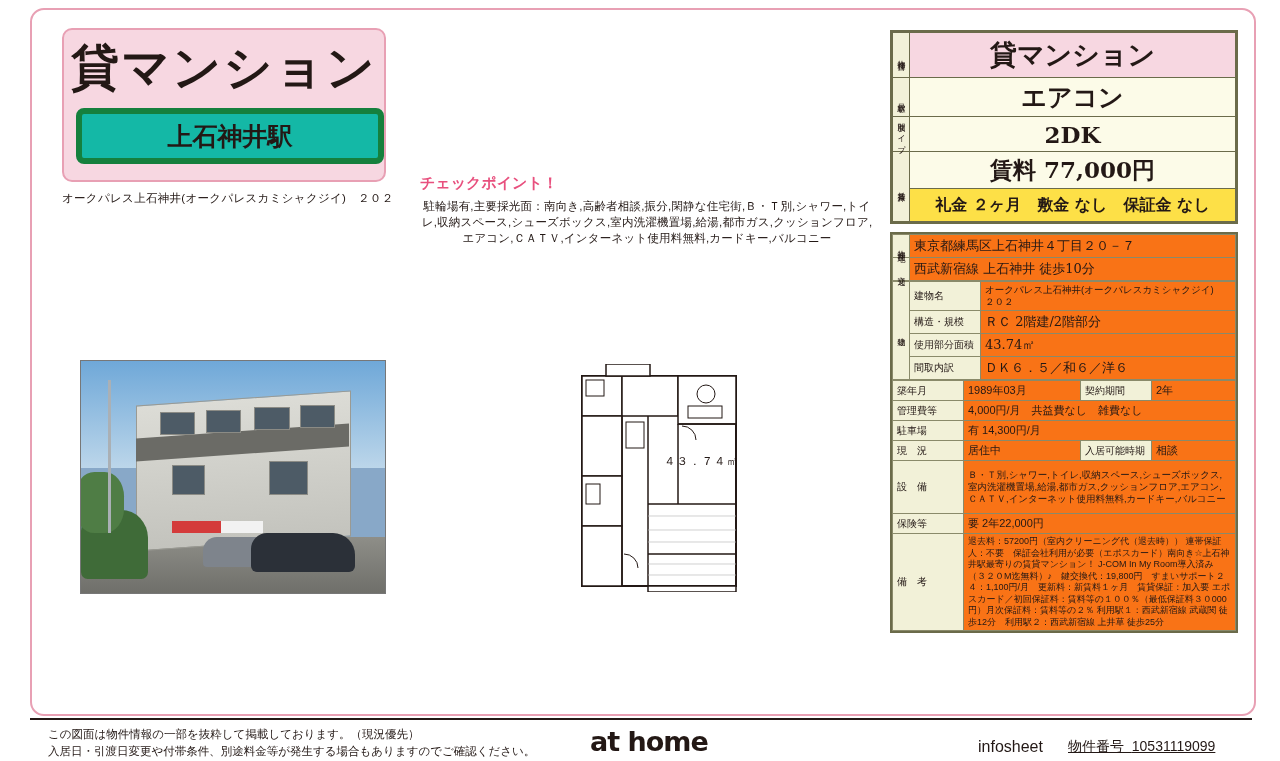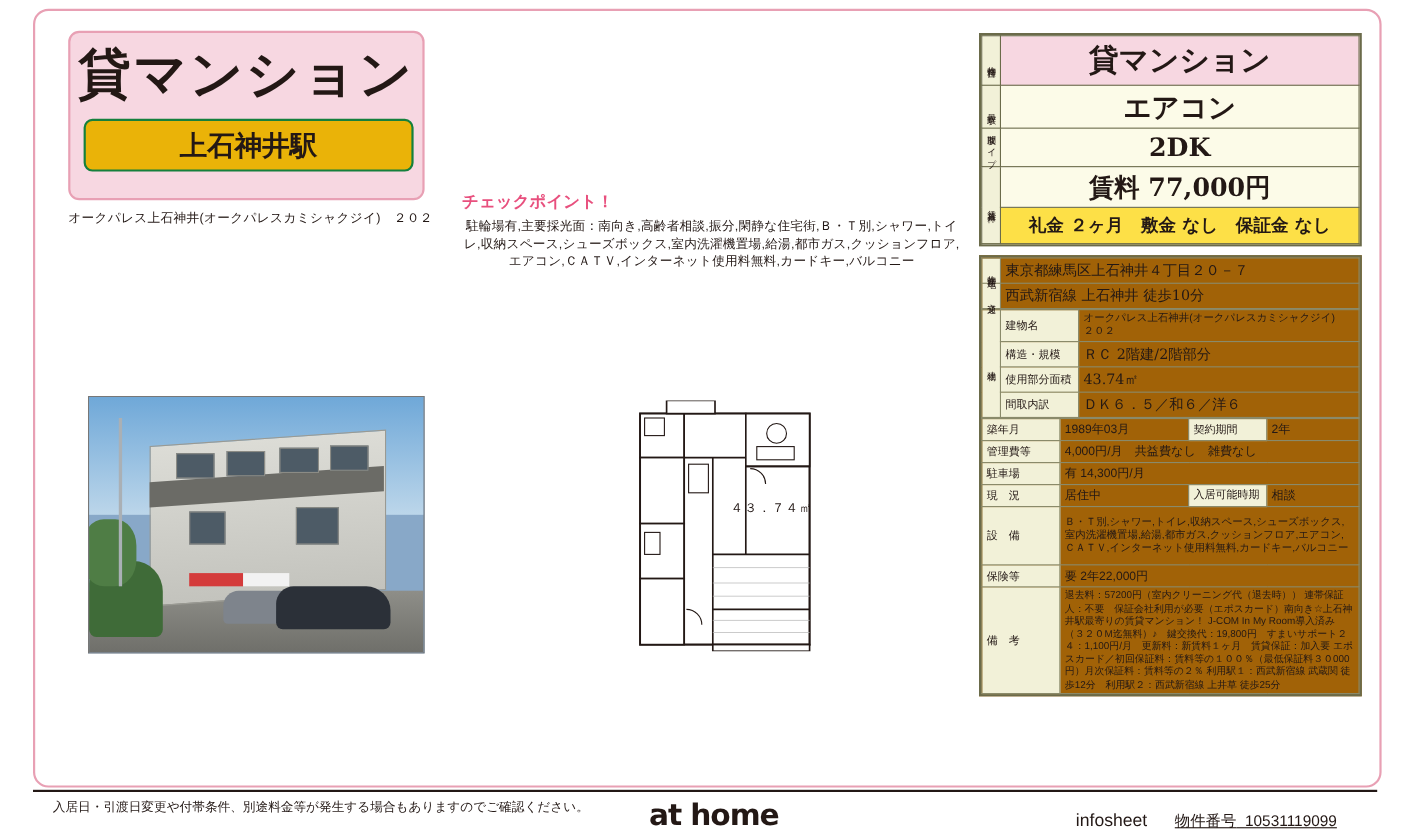--- a/index.html
+++ b/index.html
@@ -24,21 +24,21 @@
     position:absolute;left:62px;top:28px;width:320px;height:150px;
     background:#f7d7e1;border:2px solid #e8a0b4;border-radius:10px;
   }
   .title-main{
     position:absolute;left:0;top:6px;width:320px;text-align:center;
     font-family:"DejaVu Serif","Liberation Serif",serif;
     font-size:48px;font-weight:bold;letter-spacing:2px;color:#231815;
   }
   .station-box{
     position:absolute;left:12px;top:78px;width:296px;height:44px;
-    background:#eab308;border:2px solid #15803d;border-radius:8px;
+    background:#14b8a6;border:6px solid #15803d;border-radius:8px;
   }
   .station-text{
     position:absolute;left:0;top:6px;width:296px;text-align:center;
     font-family:"DejaVu Serif","Liberation Serif",serif;
     font-size:25px;font-weight:bold;color:#231815;
   }
   .bldg-name{
     position:absolute;left:62px;top:191px;width:360px;
     font-size:11.5px;color:#231815;letter-spacing:0.3px;
   }
@@ -121,21 +121,21 @@
   .cell-yellow2{background:#fcfbe8;text-align:center;
     font-family:"DejaVu Serif","Liberation Serif",serif;
     font-size:23px;font-weight:bold;height:34px;}
   .cell-rent{background:#fcfbe8;text-align:center;
     font-family:"DejaVu Serif","Liberation Serif",serif;
     font-size:23px;font-weight:bold;height:36px;}
   .cell-cond{background:#fde047;text-align:center;
     font-family:"DejaVu Serif","Liberation Serif",serif;
     font-size:16px;font-weight:bold;height:32px;}
 
-  .detail{margin-top:8px;border:2px solid #6b6b4a;background:#a16207;}
+  .detail{margin-top:8px;border:2px solid #6b6b4a;background:#f97316;}
   .dt{border-collapse:collapse;width:100%;font-size:11px;color:#231815;}
   .dt td{border:1px solid #8a8a6a;padding:2px 4px;vertical-align:middle;}
   .dt .vl{width:14px;background:#f2f1d8;text-align:center;font-size:8px;line-height:9px;padding:1px;}
   .dt .vl span{writing-mode:vertical-rl;display:inline-block;letter-spacing:1px;}
   .dt .lb{width:62px;background:#f2f1d8;font-size:10px;text-align:left;padding-left:4px;}
   .big{font-size:13px;font-family:"DejaVu Serif","Liberation Serif",serif;}
   .tiny{font-size:9.5px;line-height:12px;}
   .note{font-size:9px;line-height:11.5px;}
 
   
@@ -328,20 +328,21 @@
           <td class="lb">備　考</td>
           <td colspan="3" class="note" style="height:86px">退去料：57200円（室内クリーニング代（退去時））  連帯保証人：不要　保証会社利用が必要（エポスカード）南向き☆上石神井駅最寄りの賃貸マンション！ J-COM In My Room導入済み（３２０M迄無料）♪　鍵交換代：19,800円　すまいサポート２４：1,100円/月　更新料：新賃料１ヶ月　賃貸保証：加入要 エポスカード／初回保証料：賃料等の１００％（最低保証料３０000円）月次保証料：賃料等の２％  利用駅１：西武新宿線 武蔵関 徒歩12分　利用駅２：西武新宿線 上井草 徒歩25分</td>
         </tr>
       </tbody>
         </table>
     </div>
   </div>
 
   <div class="foot-line"></div>
   <div class="foot-text">
+    <div>この図面は物件情報の一部を抜粋して掲載しております。（現況優先）</div>
     <div>入居日・引渡日変更や付帯条件、別途料金等が発生する場合もありますのでご確認ください。</div>
   </div>
   <div class="athome">
     <span>at home</span>
   </div>
   <div class="infosheet">infosheet</div>
   <div class="propno">
     <span>物件番号</span>&nbsp;&nbsp;<span>10531119099</span>
   </div>
 

